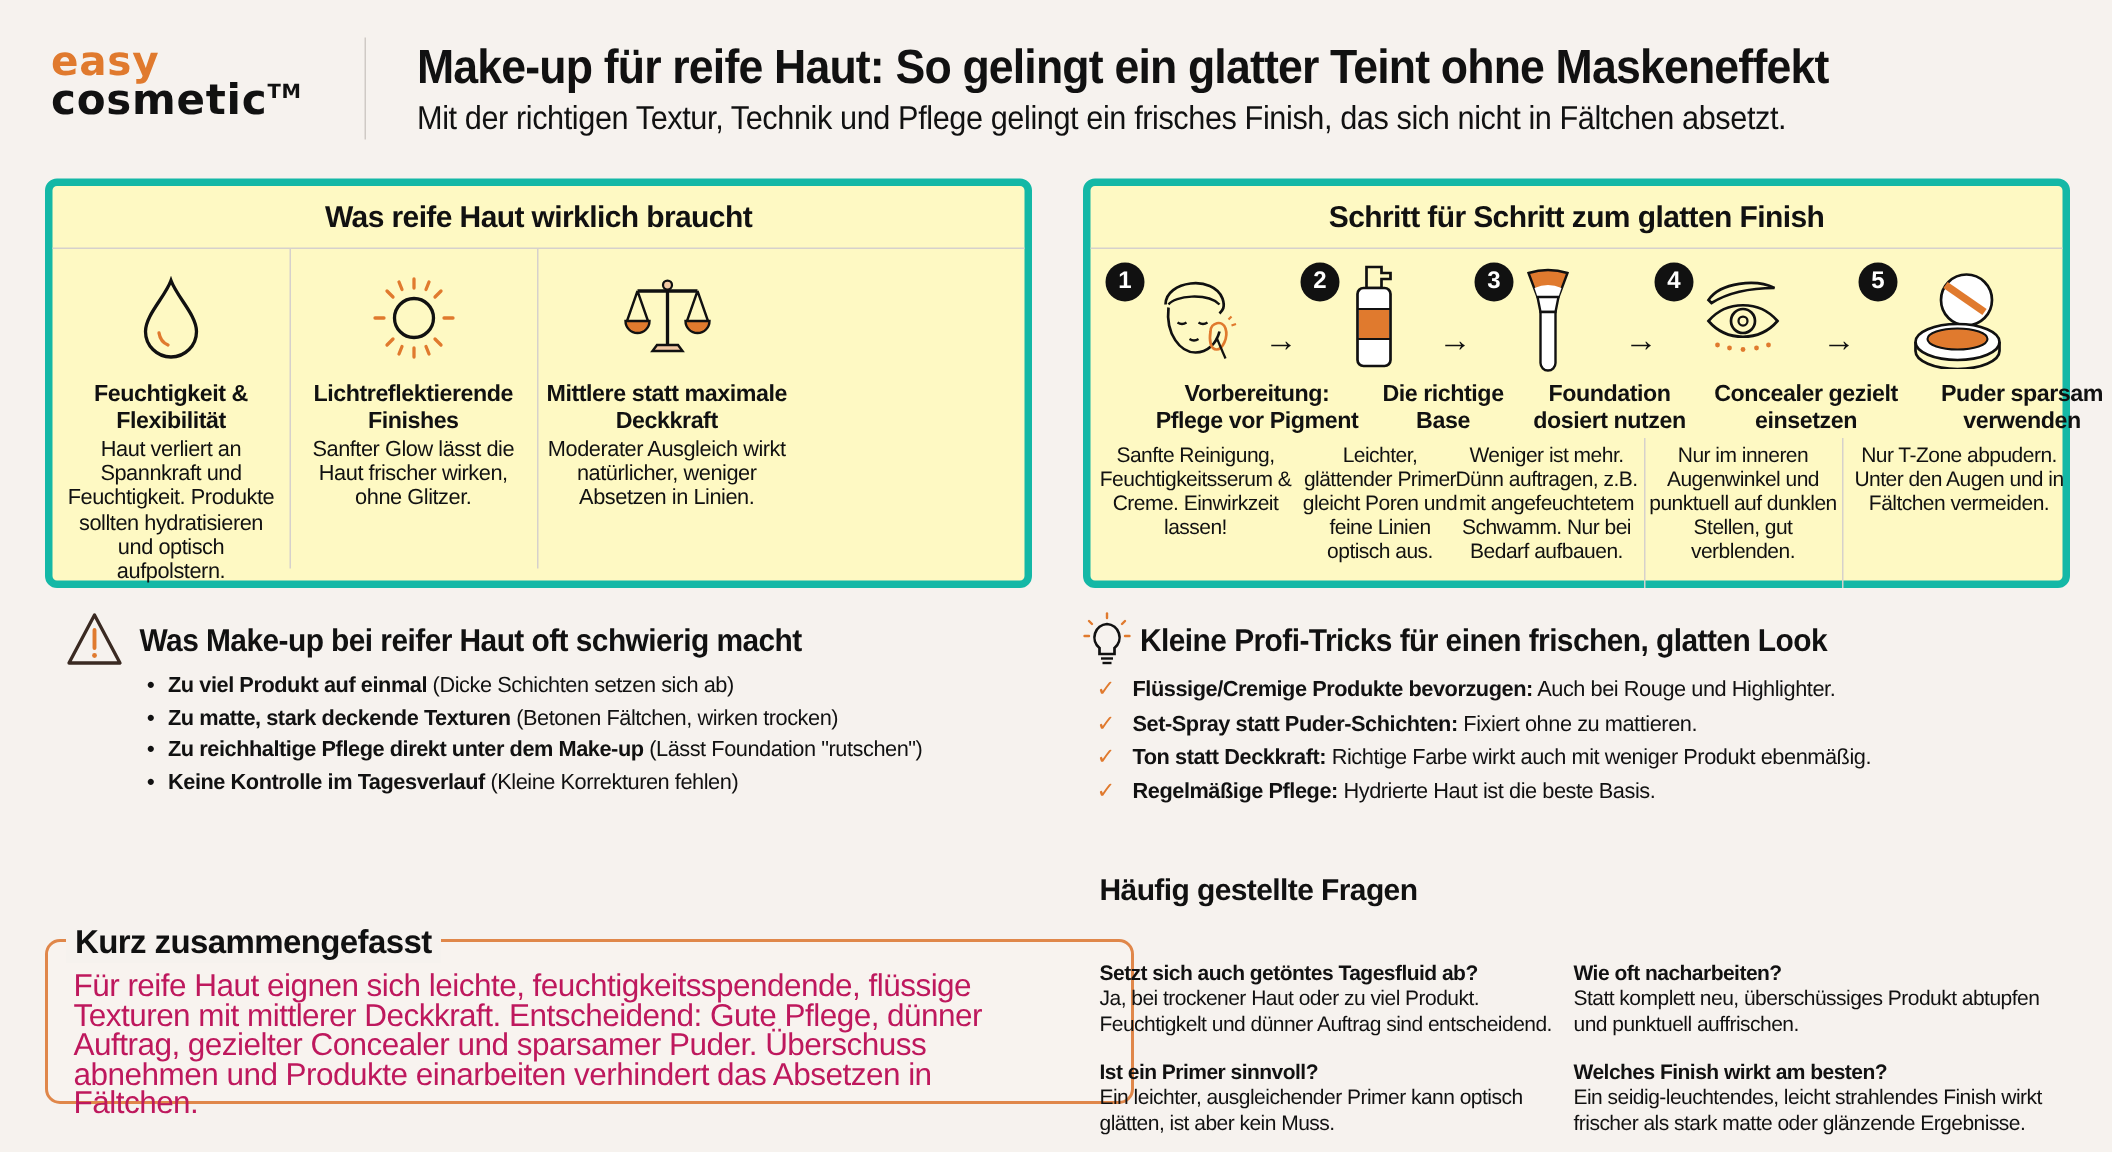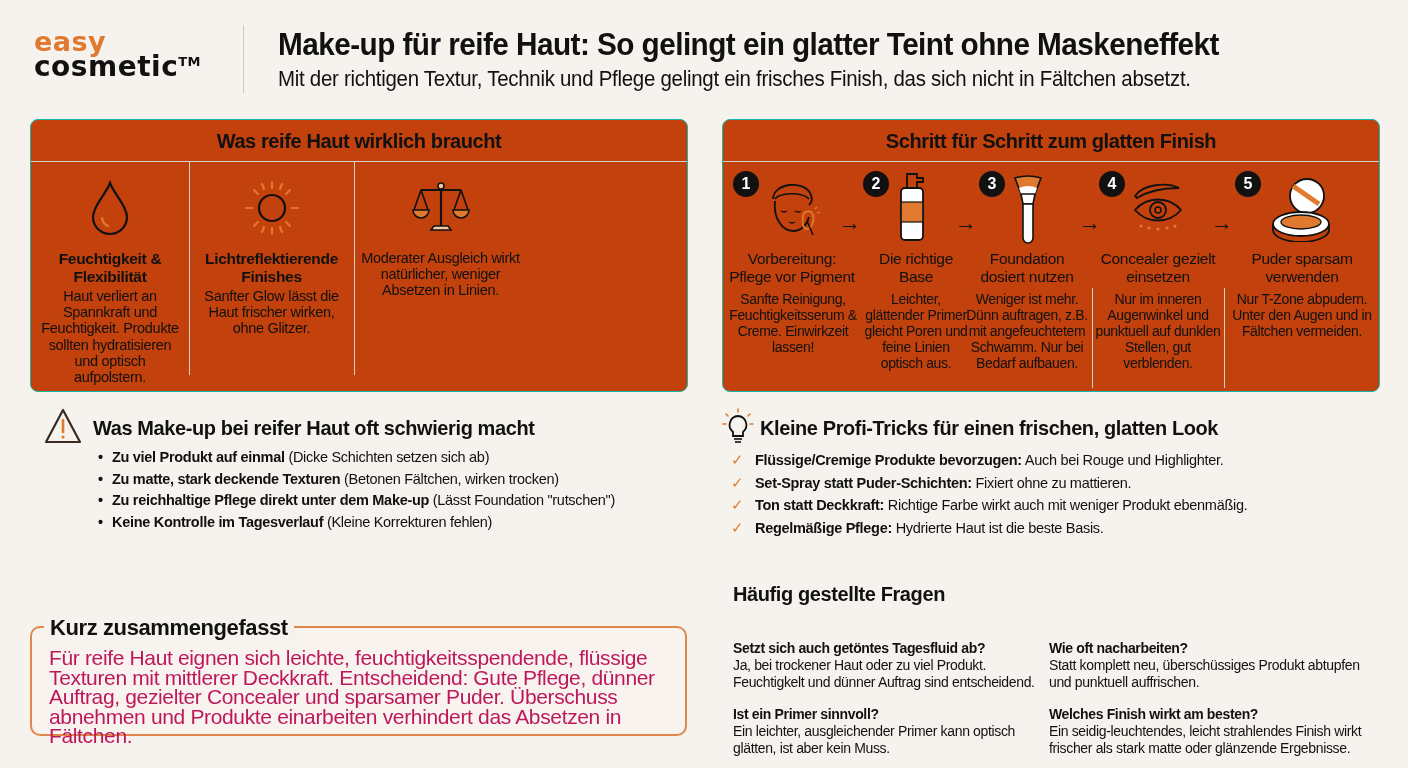--- a/index.html
+++ b/index.html
@@ -13,21 +13,21 @@
     .header { position: absolute; left: 0; top: 0; width: 1408px; height: 110px; }
     .logo { position: absolute; left: 34px; top: 28px; line-height: 1; }
     .logo .easy { display: block; font-family: "DejaVu Sans", sans-serif; font-weight: bold; font-size: 27px; color: #e07a2e; letter-spacing: 0.5px; }
     .logo .cosmetic { display: block; font-family: "DejaVu Sans", sans-serif; font-weight: bold; font-size: 28px; color: #111; letter-spacing: 0.5px; margin-top: -2px; }
     .logo .tm { font-size: 13px; vertical-align: top; position: relative; top: 2px; }
     .vsep { position: absolute; left: 243px; top: 25px; width: 1px; height: 68px; background: #cfcac5; }
     .title { position: absolute; left: 278px; top: 26px; font-weight: bold; font-size: 32px; letter-spacing: -0.6px; white-space: nowrap; transform: scaleX(0.93); transform-origin: left; }
     .subtitle { position: absolute; left: 278px; top: 66px; font-size: 22px; letter-spacing: -0.3px; white-space: nowrap; transform: scaleX(0.93); transform-origin: left; color: #111; }
 
     .panel {
-      position: absolute; background: #c2410c; border: 1px solid #14b8a6; border-radius: 8px;
+      position: absolute; background: #fef9c3; border: 5px solid #14b8a6; border-radius: 8px;
     }
     .panel-head {
       height: 42px; border-bottom: 1px solid #d6d1cc; text-align: center;
       font-weight: bold; font-size: 20px; line-height: 42px; letter-spacing: -0.4px;
     }
     .needs { left: 30px; top: 119px; width: 658px; height: 273px; }
     .steps { left: 722px; top: 119px; width: 658px; height: 273px; }
 
     .needs-grid { display: flex; height: 229px; padding-top: 0; }
     .need { position: relative; flex: none; text-align: center; padding-top: 10px; }
@@ -36,34 +36,34 @@
     .need .h { font-weight: bold; font-size: 15.5px; line-height: 18px; letter-spacing: -0.3px; padding: 0 6px; }
     .need .t { font-size: 14.5px; line-height: 16.2px; letter-spacing: -0.3px; padding: 0 6px; margin-top: 2px; }
 
     .steps-row { position: relative; height: 229px; }
     .step { position: absolute; top: 0; text-align: center; }
     .step .num {
       position: absolute; width: 26px; height: 26px; border-radius: 50%; background: #111; color: #fff;
       font-weight: bold; font-size: 16px; line-height: 26px; text-align: center;
     }
     .step .ico { position: absolute; }
-    .step .h { position: absolute; font-weight: normal; font-size: 15.5px; line-height: 18px; letter-spacing: -0.3px; white-space: nowrap; }
+    .step .h { position: absolute; font-weight: bold; font-size: 15.5px; line-height: 18px; letter-spacing: -0.3px; white-space: nowrap; margin-left: 42px; }
     .step .t { position: absolute; font-size: 14px; line-height: 16px; letter-spacing: -0.35px; }
     .arrow { position: absolute; font-size: 22px; line-height: 22px; color: #111; }
     .step-sep { position: absolute; width: 1px; background: #d6d1cc; }
 
     .section-title { position: absolute; font-weight: bold; font-size: 21px; letter-spacing: -0.4px; white-space: nowrap; transform: scaleX(0.95); transform-origin: left; }
     .bullets { position: absolute; list-style: none; }
     .bullets li { font-size: 14.5px; line-height: 21.5px; letter-spacing: -0.3px; white-space: nowrap; }
     .bullets li b { font-weight: bold; }
     .bullets li .dot { display: inline-block; width: 14px; font-weight: bold; }
     .tricks li .chk { display: inline-block; width: 24px; color: #e07a2e; font-size: 15px; }
 
     .summary {
-      position: absolute; left: 30px; top: 626px; width: 657px; height: 110px;
+      position: absolute; left: 30px; top: 626px; width: 726px; height: 110px;
       border: 2px solid #e0874a; border-radius: 10px; background: #f8f3ef; padding-left: 11px;
     }
     .summary .stitle {
       position: absolute; left: 12px; top: -14px; padding: 0 6px; background: #f6f2ee;
       font-weight: bold; font-size: 22px; letter-spacing: -0.4px; line-height: 28px;
     }
     .summary .stext {
       position: absolute; left: 17px; top: 20px; width: 630px; font-size: 21px; line-height: 19.5px; letter-spacing: -0.35px; color: #be185d;
     }
 
@@ -126,20 +126,21 @@
         <svg width="60" height="56" viewBox="0 0 60 56">
             <line x1="30" y1="6" x2="30" y2="46" stroke="#111" stroke-width="2.2"></line>
             <circle cx="30" cy="6" r="3" fill="#f3c9a4" stroke="#111" stroke-width="1.5"></circle>
             <line x1="10" y1="10" x2="50" y2="10" stroke="#111" stroke-width="2.2"></line>
             <path d="M10 10 L3 30 M10 10 L17 30 M50 10 L43 30 M50 10 L57 30" stroke="#111" stroke-width="1.6" fill="none"></path>
             <path d="M2 30 h16 a8 8 0 0 1 -16 0 Z" fill="#e07a2e" stroke="#111" stroke-width="1.6"></path>
             <path d="M42 30 h16 a8 8 0 0 1 -16 0 Z" fill="#e07a2e" stroke="#111" stroke-width="1.6"></path>
             <path d="M20 50 h20 l-3 -4 h-14 Z" fill="#f3c9a4" stroke="#111" stroke-width="1.6"></path>
           </svg>
       </div>
+      <div class="h">Mittlere statt maximale Deckkraft</div>
       <div class="t">Moderater Ausgleich wirkt natürlicher, weniger Absetzen in Linien.</div>
     </div>
   </div>
 </div>
 
 <div class="panel steps">
   <div class="panel-head">Schritt für Schritt zum glatten Finish</div>
   <div class="steps-row">
 
     <div class="step" style="left:0;width:138px">

